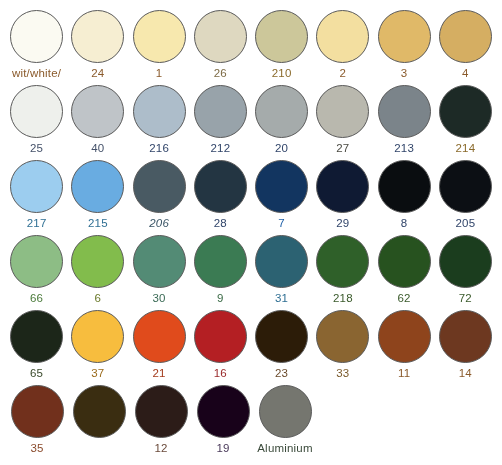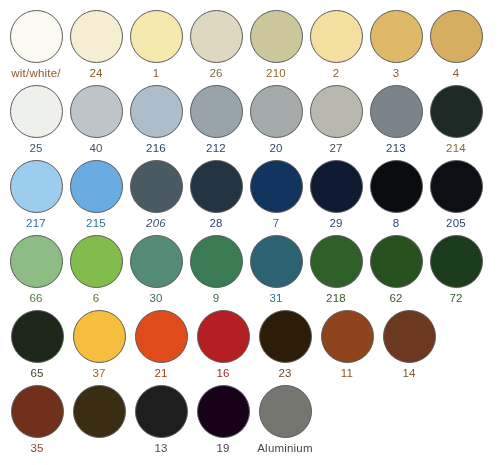--- a/index.html
+++ b/index.html
@@ -13,21 +13,21 @@
     height: 465px;
     overflow: hidden;
     font-family: "Liberation Sans", sans-serif;
     -webkit-font-smoothing: antialiased;
   }
   #chart {
     position: relative;
     width: 502px;
     height: 465px;
     box-sizing: border-box;
-    padding: 10px 16px 4px 6px;
+    padding: 10px 6px 4px 6px;
   }
   .row {
     display: flex;
     flex-direction: row;
     align-items: flex-start;
     height: 75px;
   }
   .swatch {
     width: 62px;
     display: flex;
@@ -214,40 +214,44 @@
       </div>
       <div class="swatch">
         <div class="disc" style="background-color: rgb(180, 31, 35); border-color: rgb(91, 91, 91);"></div>
         <div class="caption" style="color: rgb(154, 42, 43);">16</div>
       </div>
       <div class="swatch">
         <div class="disc" style="background-color: rgb(44, 28, 8); border-color: rgb(91, 91, 91);"></div>
         <div class="caption" style="color: rgb(106, 74, 43);">23</div>
       </div>
       <div class="swatch">
+        <div class="disc" style="background-color: rgb(138, 101, 49); border-color: rgb(91, 91, 91);"></div>
+        <div class="caption" style="color: rgb(122, 90, 43);">33</div>
+      </div>
+      <div class="swatch">
         <div class="disc" style="background-color: rgb(142, 68, 28); border-color: rgb(91, 91, 91);"></div>
         <div class="caption" style="color: rgb(138, 90, 43);">11</div>
       </div>
       <div class="swatch">
         <div class="disc" style="background-color: rgb(109, 56, 32); border-color: rgb(91, 91, 91);"></div>
         <div class="caption" style="color: rgb(138, 90, 43);">14</div>
       </div>
     </div>
     <div class="row">
       <div class="swatch">
         <div class="disc" style="background-color: rgb(113, 48, 28); border-color: rgb(91, 91, 91);"></div>
         <div class="caption" style="color: rgb(138, 74, 43);">35</div>
       </div>
       <div class="swatch">
         <div class="disc" style="background-color: rgb(58, 45, 17); border-color: rgb(91, 91, 91);"></div>
         <div class="caption" style="color: rgb(106, 90, 43); margin-top: 48px;">34</div>
       </div>
       <div class="swatch">
-        <div class="disc" style="background-color: rgb(30, 30, 30); border-color: rgb(91, 91, 91);"></div>
-        <div class="caption" style="color: rgb(74, 74, 74);">13</div>
+        <div class="disc" style="background-color: rgb(44, 28, 24); border-color: rgb(91, 91, 91);"></div>
+        <div class="caption" style="color: rgb(106, 74, 59);">12</div>
       </div>
       <div class="swatch">
         <div class="disc" style="background-color: rgb(24, 2, 26); border-color: rgb(91, 91, 91);"></div>
         <div class="caption" style="color: rgb(74, 58, 90);">19</div>
       </div>
       <div class="swatch">
         <div class="disc" style="background-color: rgb(117, 118, 111); border-color: rgb(91, 91, 91);"></div>
         <div class="caption wide" style="color: rgb(58, 74, 58); text-align: center;">Aluminium</div>
       </div>
       <div class="spacer"></div>

